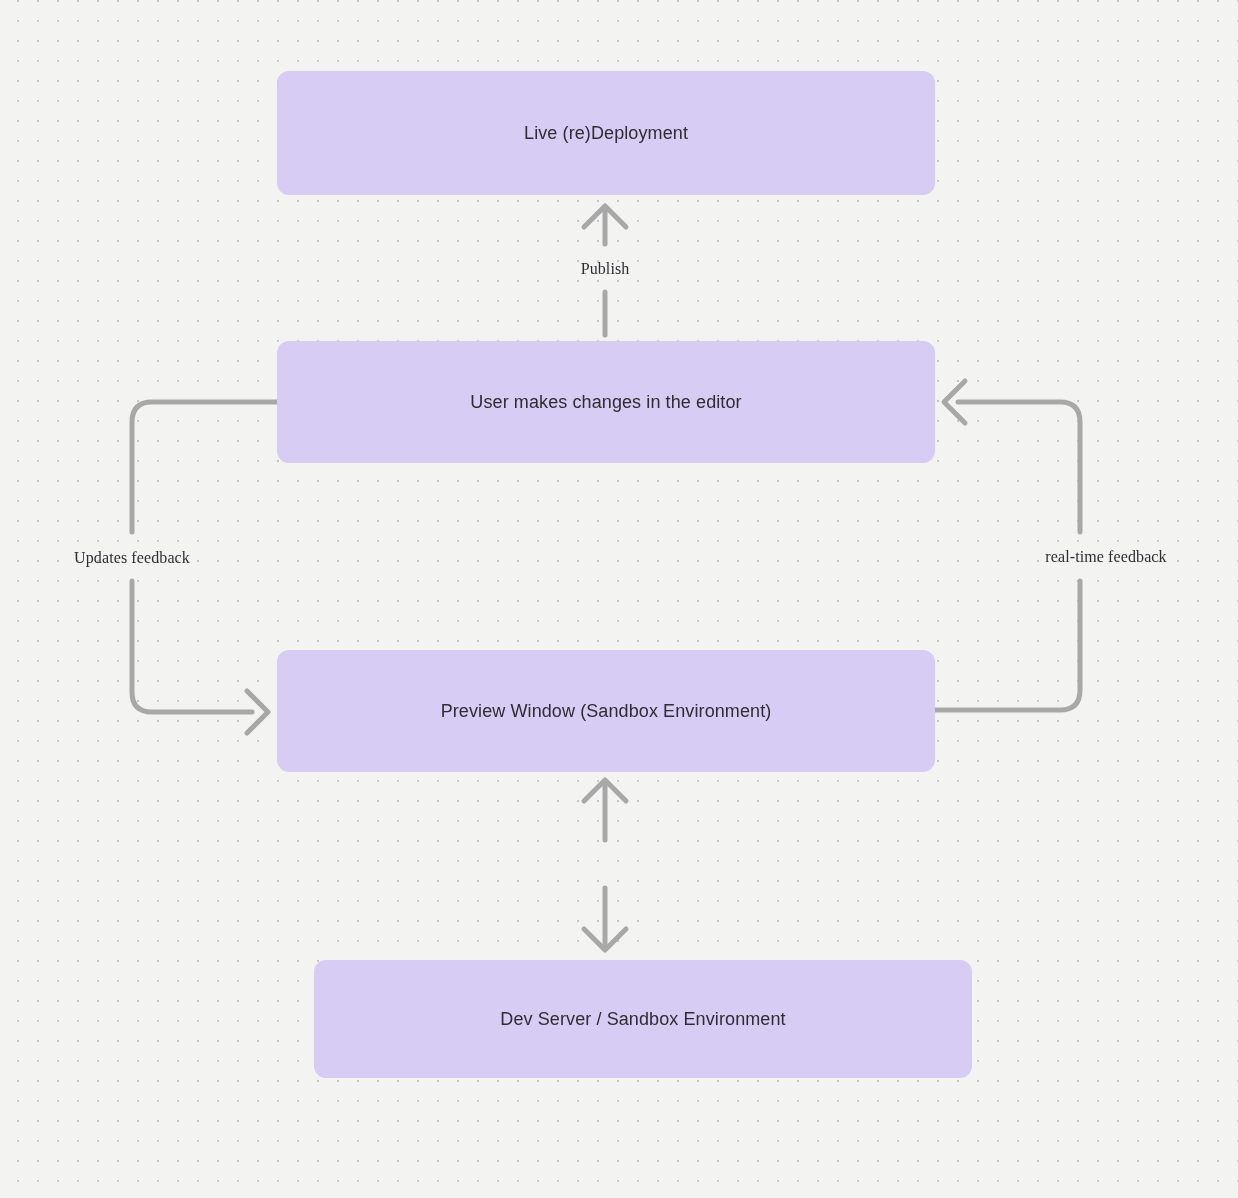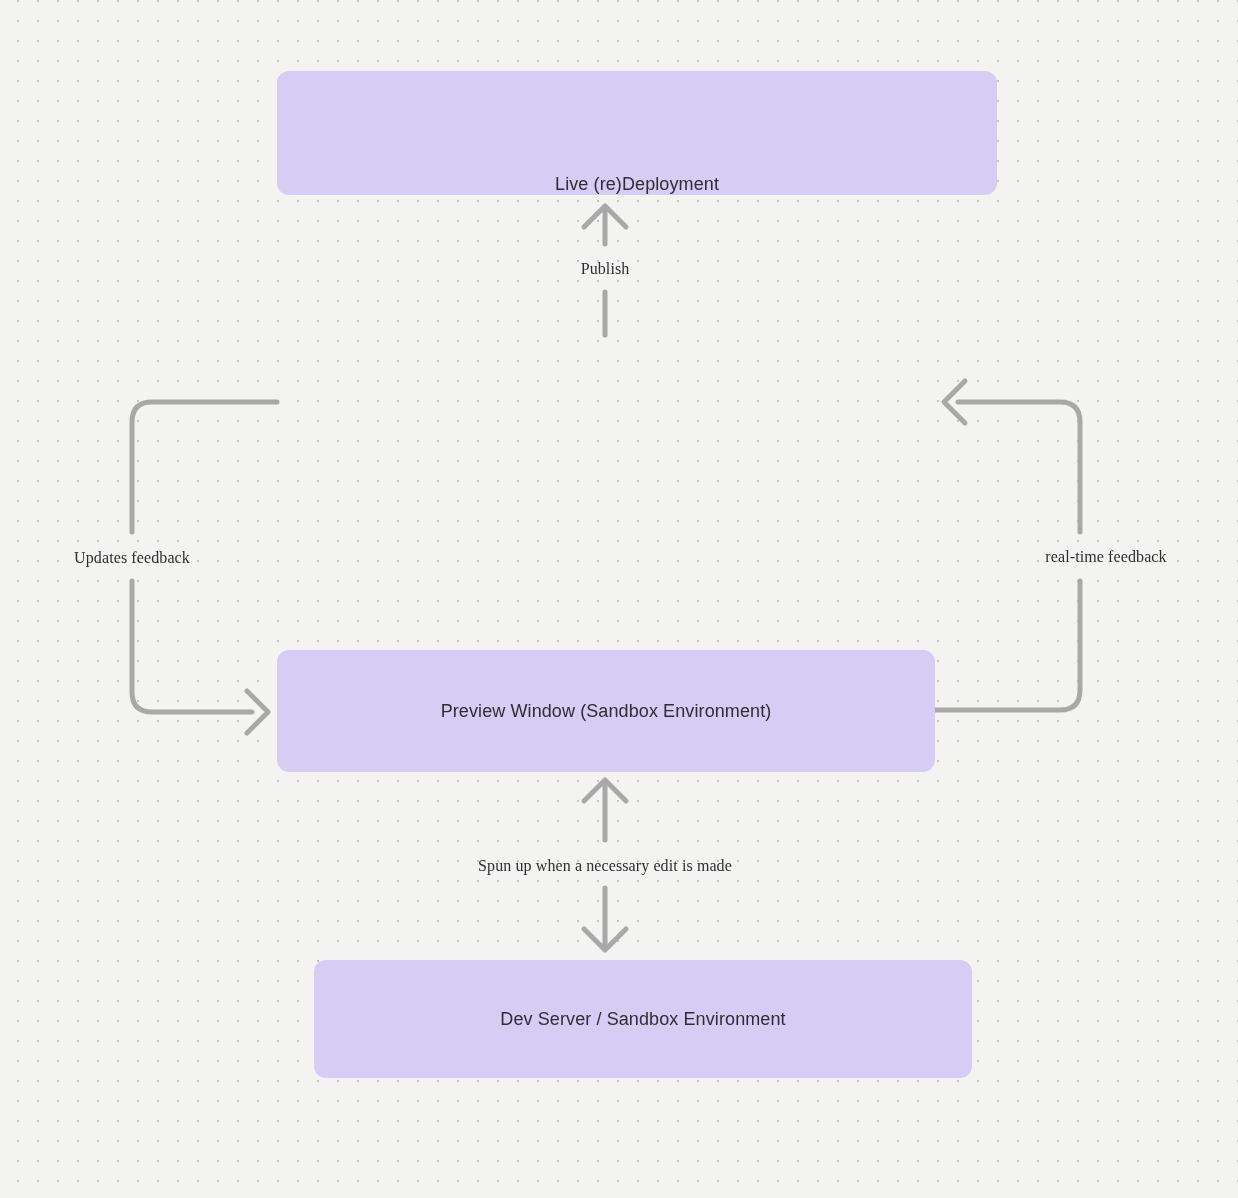--- a/index.html
+++ b/index.html
@@ -40,21 +40,21 @@
     background:var(--node-fill);
     border-radius:12px;
     display:flex;
     align-items:center;
     justify-content:center;
     text-align:center;
     color:var(--node-text);
     font-size:18px;
     letter-spacing:0.1px;
   }
-  .node-live{left:277px;top:71px;width:720px;height:124px;align-items:flex-end;}
+  .node-live{left:277px;top:71px;width:658px;height:124px;}
   .node-editor{left:277px;top:341px;width:658px;height:122px;}
   .node-preview{left:277px;top:650px;width:658px;height:122px;}
   .node-devserver{left:277px;top:960px;width:658px;height:118px;margin-left:37px;}
   .edge-label{
     position:absolute;
     transform:translate(-50%,-50%);
     white-space:nowrap;
     color:var(--label-text);
     font-size:16px;
     letter-spacing:0.1px;
@@ -95,27 +95,29 @@
       <path class="edge-path" d="M 605 784 L 605 840"></path>
       <path class="edge-path" d="M 605 888 L 605 946"></path>
       <path class="edge-path" d="M 584 929 L 605 950 L 626 929"></path>
     </g>
   </svg>
 
   <div class="node node-live">
     <span>Live (re)Deployment</span>
   </div>
 
+  <div class="node node-editor">
+    <span>User makes changes in the editor</span>
+  </div>
 
   <div class="node node-preview">
     <span>Preview Window (Sandbox Environment)</span>
   </div>
 
   <div class="node node-devserver">
     <span>Dev Server / Sandbox Environment</span>
   </div>
 
   <div class="edge-label label-publish">Publish</div>
   <div class="edge-label label-updates">Updates feedback</div>
   <div class="edge-label label-feedback">real-time feedback</div>
-  <div class="edge-label label-spun">Spun up when a necessary edit is made</div>
 
 </div>
 
 </body></html>

